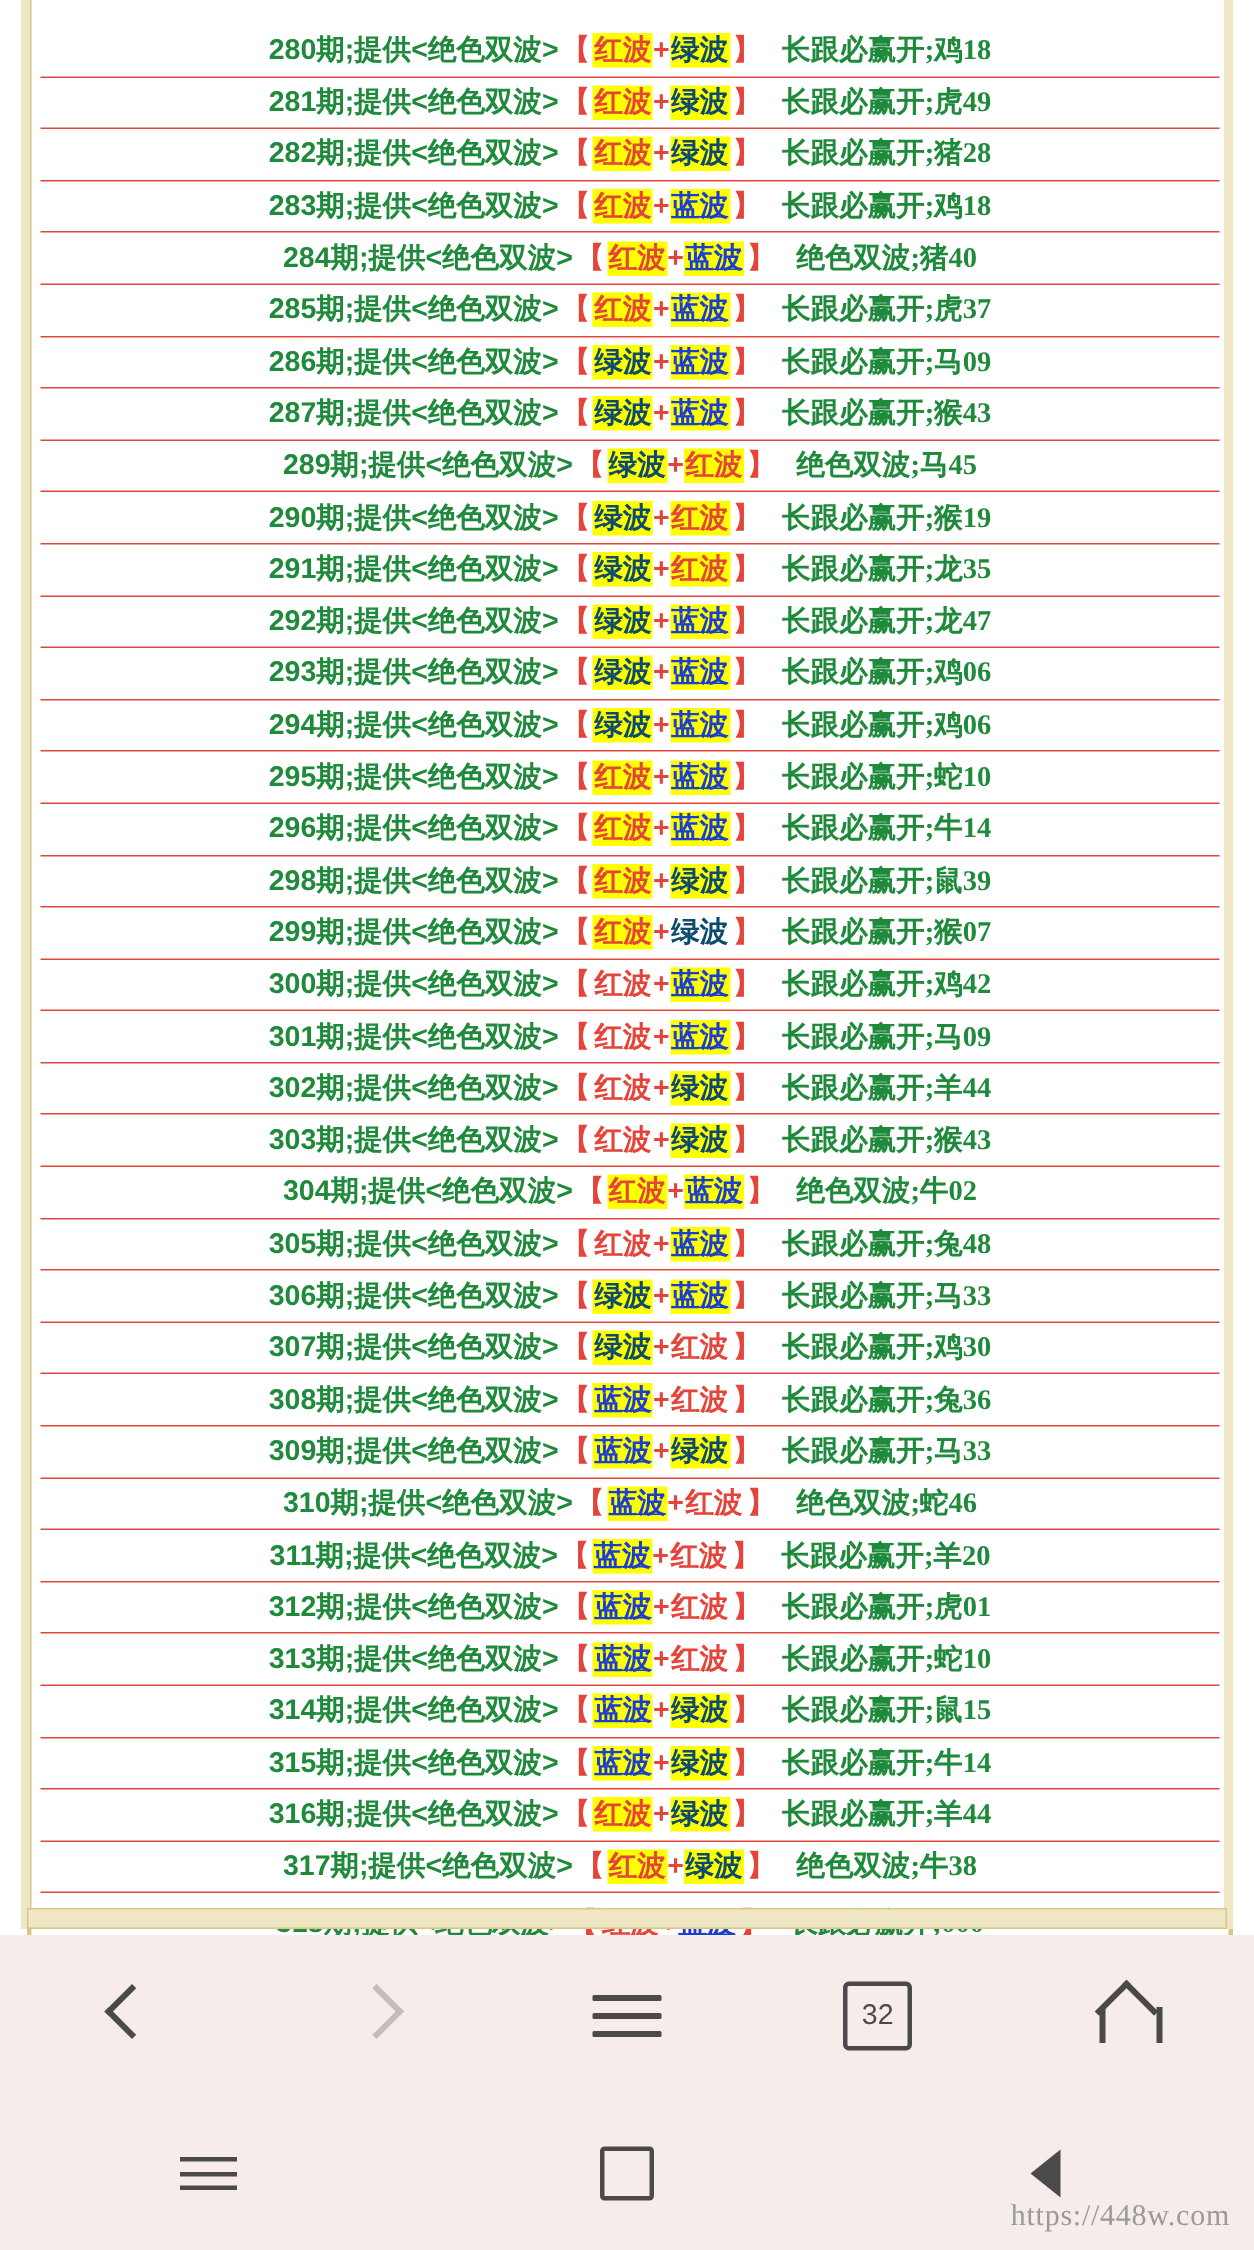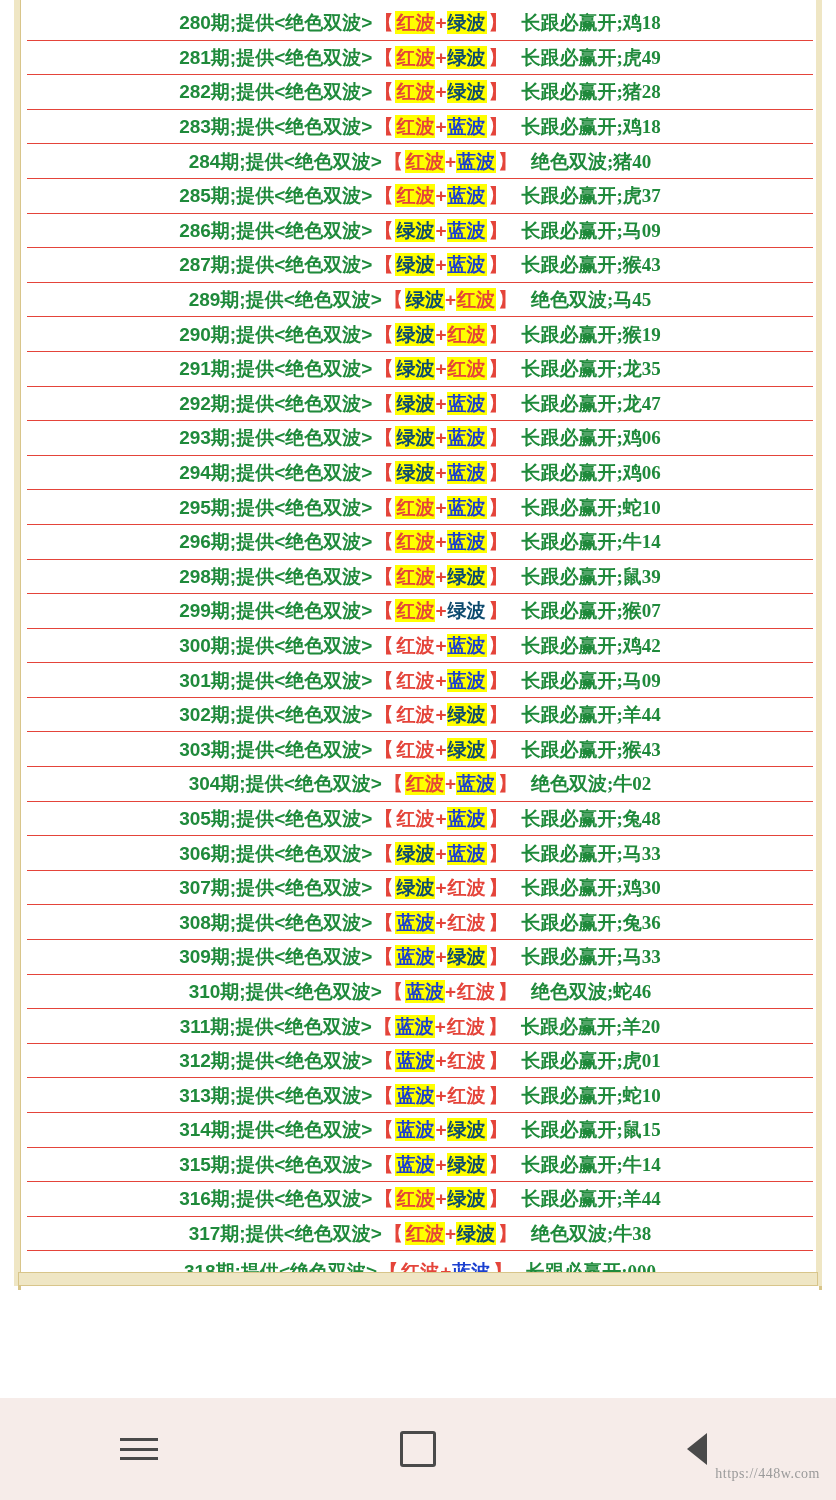--- a/index.html
+++ b/index.html
@@ -25,21 +25,21 @@
     background: #ffffff;
     box-sizing: border-box;
     padding: 0 14px 0 18px;
     overflow: hidden;
   }
   .table-frame {
     border-left: 3px solid #d8c58a;
     border-right: 3px solid #d8c58a;
     background: #ffffff;
     box-sizing: border-box;
-    padding: 6px 6px;
+    padding: 17px 6px;
   }
   .row {
     display: flex;
     align-items: center;
     justify-content: center;
     height: 34.6px;
     border-bottom: 1px solid #e4443a;
     box-sizing: border-box;
     white-space: nowrap;
   }
@@ -56,21 +56,21 @@
   .bracket {
     color: #e4443a;
     margin: 0 2px;
   }
   .wave {
     font-weight: bold;
     padding: 1px 1px;
   }
   .wave-red   { color: #e4443a; }
   .wave-green { color: #0c4a6e; }
-  .wave-blue  { color: #1a3fd0; }
+  .wave-blue  { color: #1a3fd0; text-decoration: underline; }
   .hl { background: #ffff00; }
   .plus { color: #e4443a; font-weight: bold; }
   .tail {
     color: #1f8a3b;
     margin-left: 12px;
     font-family: Liberation Serif, serif;
   }
   .last-row {
     border-bottom: none;
     height: 40px;
@@ -236,21 +236,21 @@
     width: 0;
     height: 0;
     border-top: 16px solid transparent;
     border-bottom: 16px solid transparent;
     border-right: 20px solid #4a4a4a;
   }
   .watermark {
     position: absolute;
     right: 16px;
     top: 1466px;
-    font-size: 14px;
+    font-size: 20px;
     color: #9a9a9a;
     font-family: "Liberation Serif", serif;
     letter-spacing: 0.5px;
   }
 </style>
 </head>
 <body>
 
 <div id="page">
 
@@ -440,20 +440,41 @@
         </div>
         <div class="row last-row">
           <span class="seg period">318期;提供&lt;绝色双波&gt;</span>
           <span class="seg"><span class="bracket">【</span><span class="wave wave-red">红波</span><span class="plus">+</span><span class="wave wave-blue">蓝波</span><span class="bracket">】</span></span>
           <span class="seg tail">长跟必赢开;000</span>
         </div>
       </div>
   </div>
   <div class="bottom-strip"></div>
 
+  <div class="browser-bar">
+    <div class="bb-btn">
+      <span class="chev"></span>
+    </div>
+    <div class="bb-btn">
+      <span class="chev right"></span>
+    </div>
+    <div class="bb-btn">
+      <span class="hamb">
+          <span></span>
+          <span></span>
+          <span></span>
+        </span>
+    </div>
+    <div class="bb-btn">
+      <span class="tabcount">32</span>
+    </div>
+    <div class="bb-btn">
+      <span class="home-ico"></span>
+    </div>
+  </div>
 
   <div class="nav-bar">
     <div class="nav-btn">
       <span class="nav-hamb">
           <span></span>
           <span></span>
           <span></span>
         </span>
     </div>
     <div class="nav-btn">

